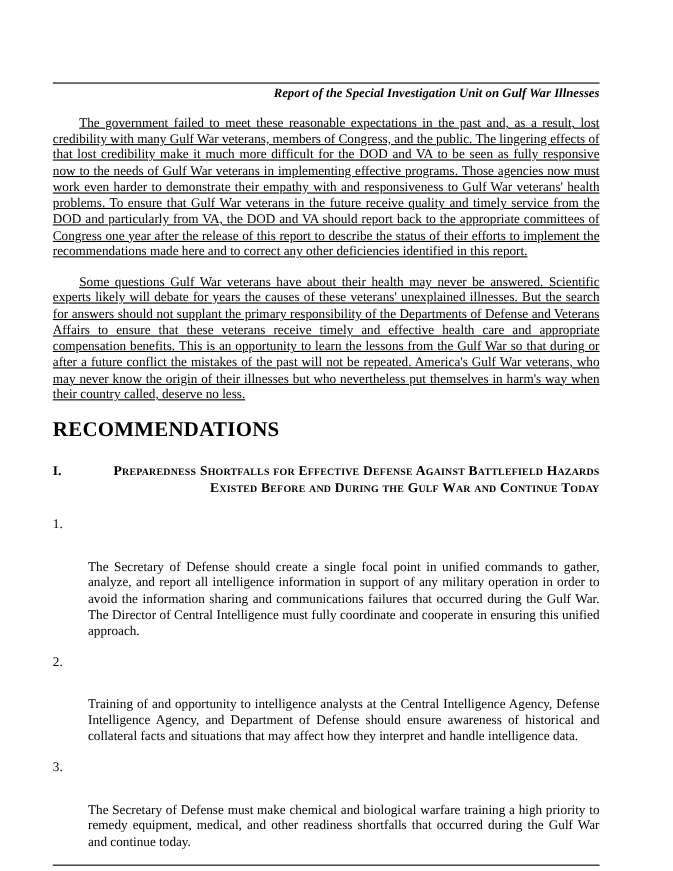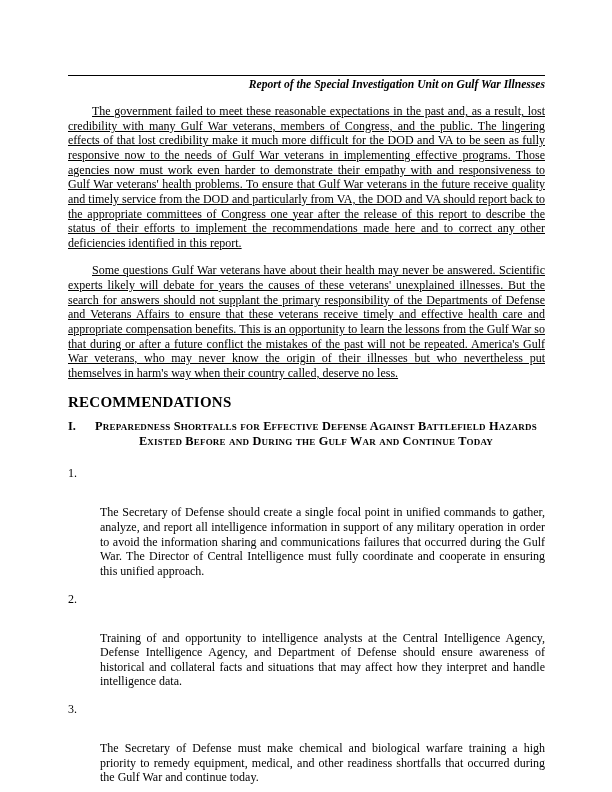--- a/index.html
+++ b/index.html
@@ -7,21 +7,21 @@
 
   .page {
     width: 612px;
     height: 792px;
     margin: 0 auto;
     background: #ffffff;
     color: #000000;
     font-family: "Liberation Serif", serif;
     font-size: 12px;
     line-height: 1.22;
-    padding: 75px 67px 40px 68px;
+    padding: 75px 67px 40px 48px;
     display: flex;
     flex-direction: column;
     overflow: hidden;
   }
 
   
   .header-rule { border-top: 1.6px solid #000; }
   .header-title {
     text-align: right;
     font-style: italic;
@@ -34,40 +34,40 @@
   
   .para {
     text-align: justify;
     text-indent: 24px;
     margin-bottom: 13px;
     text-decoration: underline;
   }
 
   
   .recommendations {
-    font-size: 15px;
+    font-size: 19px;
     font-weight: bold;
     letter-spacing: 0.25px;
-    margin: 10px 0 7px 0;
+    margin: 10px 0 19px 0;
   }
 
   
   .section-heading {
     display: flex;
     font-weight: bold;
     font-size: 12.3px;
     line-height: 1.25;
     margin-bottom: 17px;
   }
   .section-number { width: 19px; flex-shrink: 0; }
   .section-title {
     flex: 1;
     font-variant: small-caps;
     letter-spacing: 0.2px;
-    text-align: center;
+    text-align: right;
   }
 
   
   .list-item { display: flex; margin-bottom: 13px; }
   .item-number { width: 32px; flex-shrink: 0; }
   .item-text { flex: 1; text-align: justify; margin-top: 39px; }
 
   
   .page-footer { margin-top: auto; }
   .footer-rule { border-top: 1.3px solid #000; }

